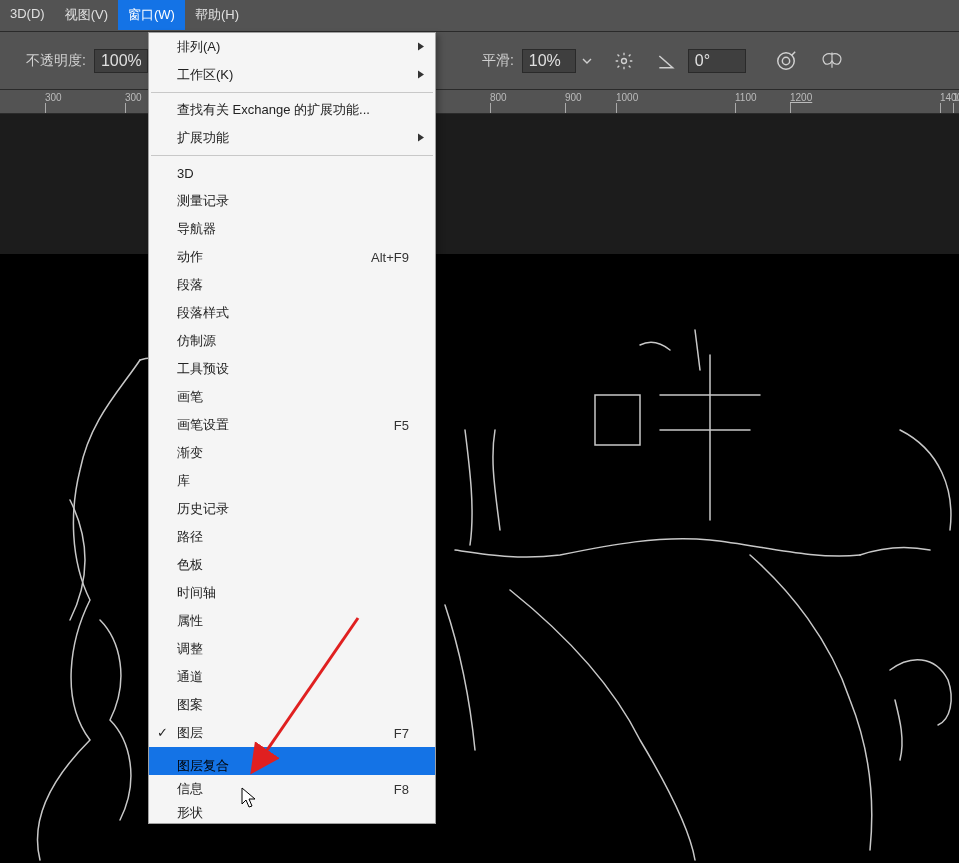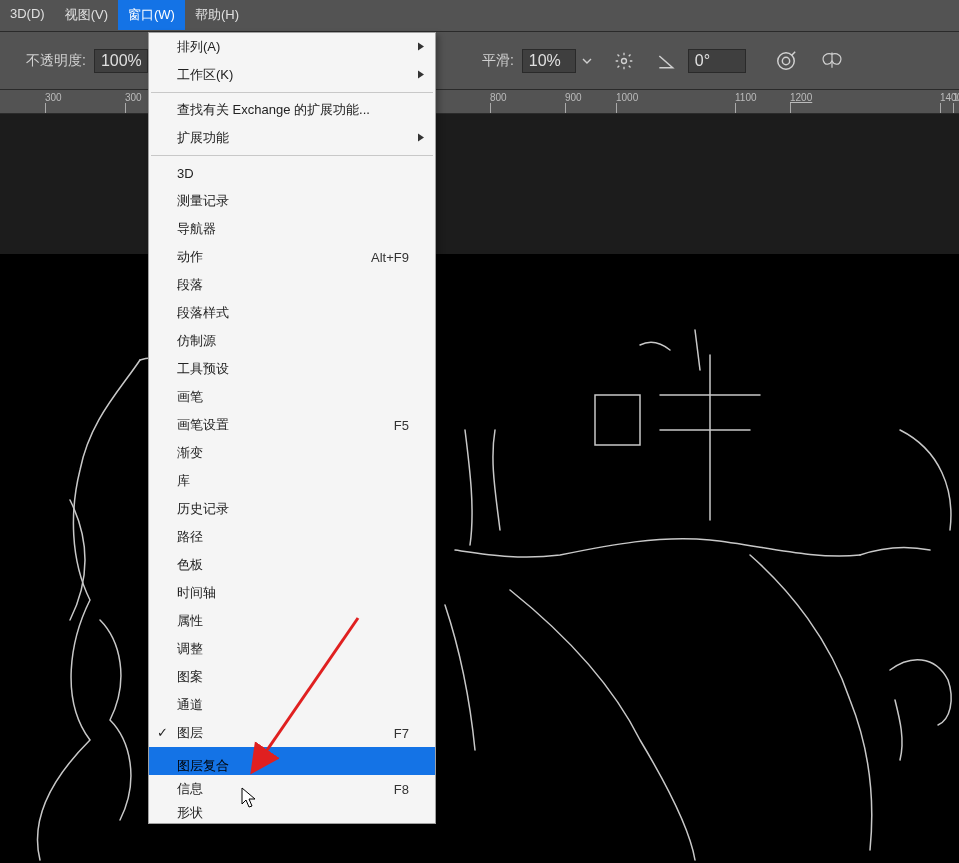--- a/index.html
+++ b/index.html
@@ -326,24 +326,24 @@
     <div class="dd-item">
       <span>时间轴</span>
     </div>
     <div class="dd-item">
       <span>属性</span>
     </div>
     <div class="dd-item">
       <span>调整</span>
     </div>
     <div class="dd-item">
+      <span>通道</span>
+    </div>
+    <div class="dd-item">
       <span>图案</span>
-    </div>
-    <div class="dd-item">
-      <span>通道</span>
     </div>
     <div class="dd-item">
       <span class="check">✓</span>
       <span>图层</span>
       <span class="shortcut">F7</span>
     </div>
     <div class="dd-item highlight">
       <span>图层复合</span>
     </div>
     <div class="dd-item">

